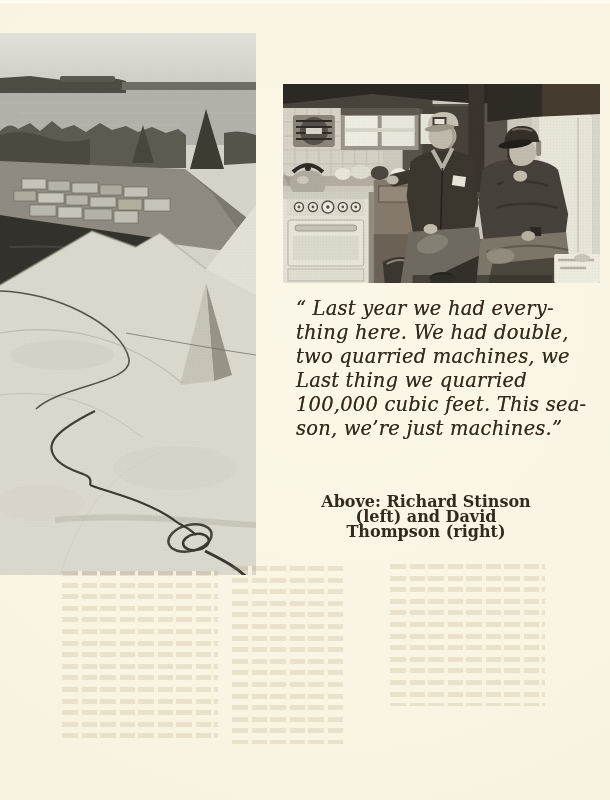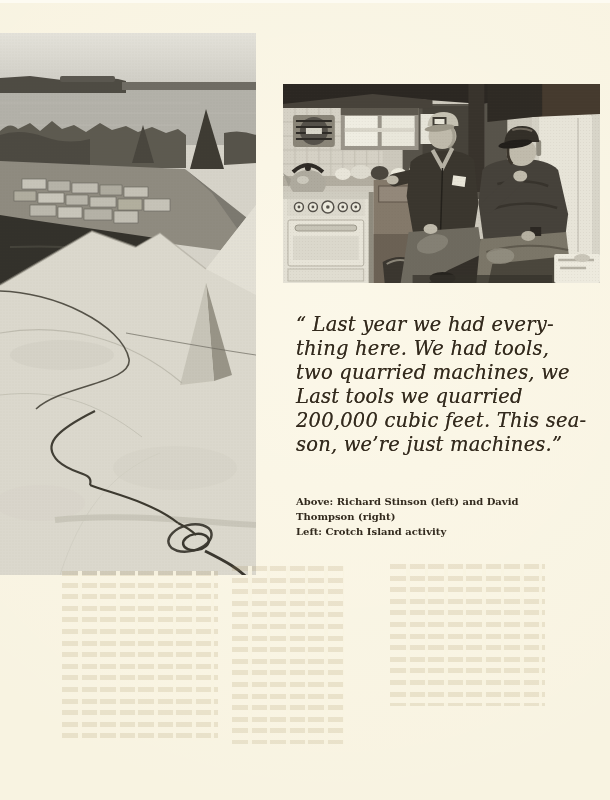--- a/index.html
+++ b/index.html
@@ -17,31 +17,31 @@
   .page::before{
     content:"";position:absolute;top:0;left:0;right:0;height:3px;
     background:#fdfbf2;z-index:5;
   }
   .photo{position:absolute;overflow:hidden;}
   .photo svg{display:block;width:100%;height:100%;}
   .photo-left{left:0;top:33px;width:256px;height:542px;}
   .photo-right{left:283px;top:84px;width:317px;height:199px;}
 
   .quote{
-    position:absolute;left:296px;top:313px;width:262px;margin:0;
+    position:absolute;left:296px;top:297px;width:262px;margin:0;
     font-style:italic;font-size:19.5px;line-height:23.9px;
     color:#332a1d;letter-spacing:0.2px;
     text-shadow:0 0 0.5px rgba(51,42,29,0.75);
   }
   .quote-line{white-space:nowrap;}
 
   .caption{
     position:absolute;left:296px;top:494px;width:260px;
-    font-weight:bold;font-size:10px;line-height:15px;
-    text-align:left;color:#322a1e;
+    font-weight:bold;font-size:16px;line-height:15px;
+    text-align:center;color:#322a1e;
   }
 
   .bleed{
     position:absolute;
     background-image:
       repeating-linear-gradient(90deg,
         rgba(248,243,225,0) 0px, rgba(248,243,225,0) 16px,
         rgba(248,243,225,0.92) 16px, rgba(248,243,225,0.92) 20px,
         rgba(248,243,225,0) 20px, rgba(248,243,225,0) 35px,
         rgba(248,243,225,0.92) 35px, rgba(248,243,225,0.92) 38px),
@@ -252,30 +252,29 @@
       <rect x="272" y="170" width="46" height="29" rx="2" fill="#edeade"></rect>
       <path d="M276,176 h20 M300,176 h12 M278,184 h26" stroke="#b5b1a4" stroke-width="2.5"></path>
       <ellipse cx="300" cy="174" rx="8" ry="4" fill="#c9c5b8"></ellipse>
       <rect x="130" y="191" width="140" height="8" fill="#33302a" opacity="0.7"></rect>
       <rect width="318" height="199" fill="url(#ht2)"></rect>
     </svg>
   </div>
 
   <figure class="quote">
     <div class="quote-line">“ Last year we had every-</div>
-    <div class="quote-line">thing here. We had tools,</div>
+    <div class="quote-line">thing here. We had double,</div>
     <div class="quote-line">two quarried machines, we</div>
-    <div class="quote-line">Last tools we quarried</div>
-    <div class="quote-line">200,000 cubic feet. This sea-</div>
+    <div class="quote-line">Last thing we quarried</div>
+    <div class="quote-line">100,000 cubic feet. This sea-</div>
     <div class="quote-line">son, we’re just machines.”</div>
   </figure>
 
   <div class="caption">
     <div>Above: Richard Stinson (left) and David</div>
     <div>Thompson (right)</div>
-    <div>Left: Crotch Island activity</div>
   </div>
 
   <div class="bleed bleed-a"></div>
   <div class="bleed bleed-b"></div>
   <div class="bleed bleed-c"></div>
 
 </div>
 
 </body></html>

